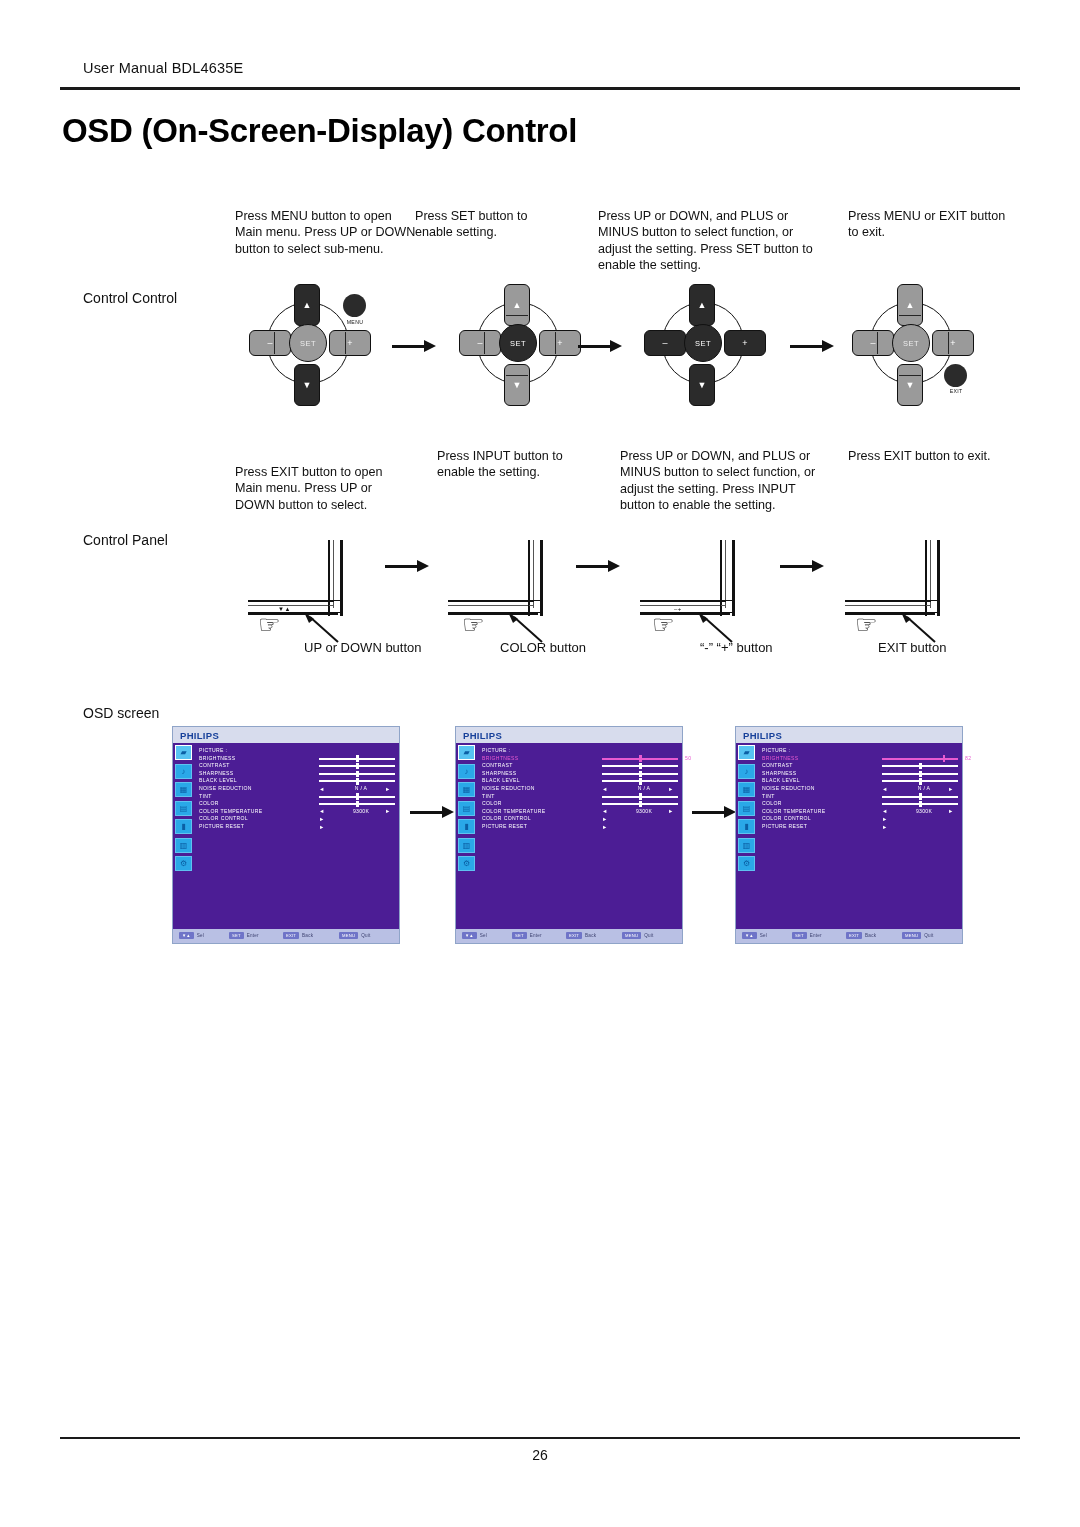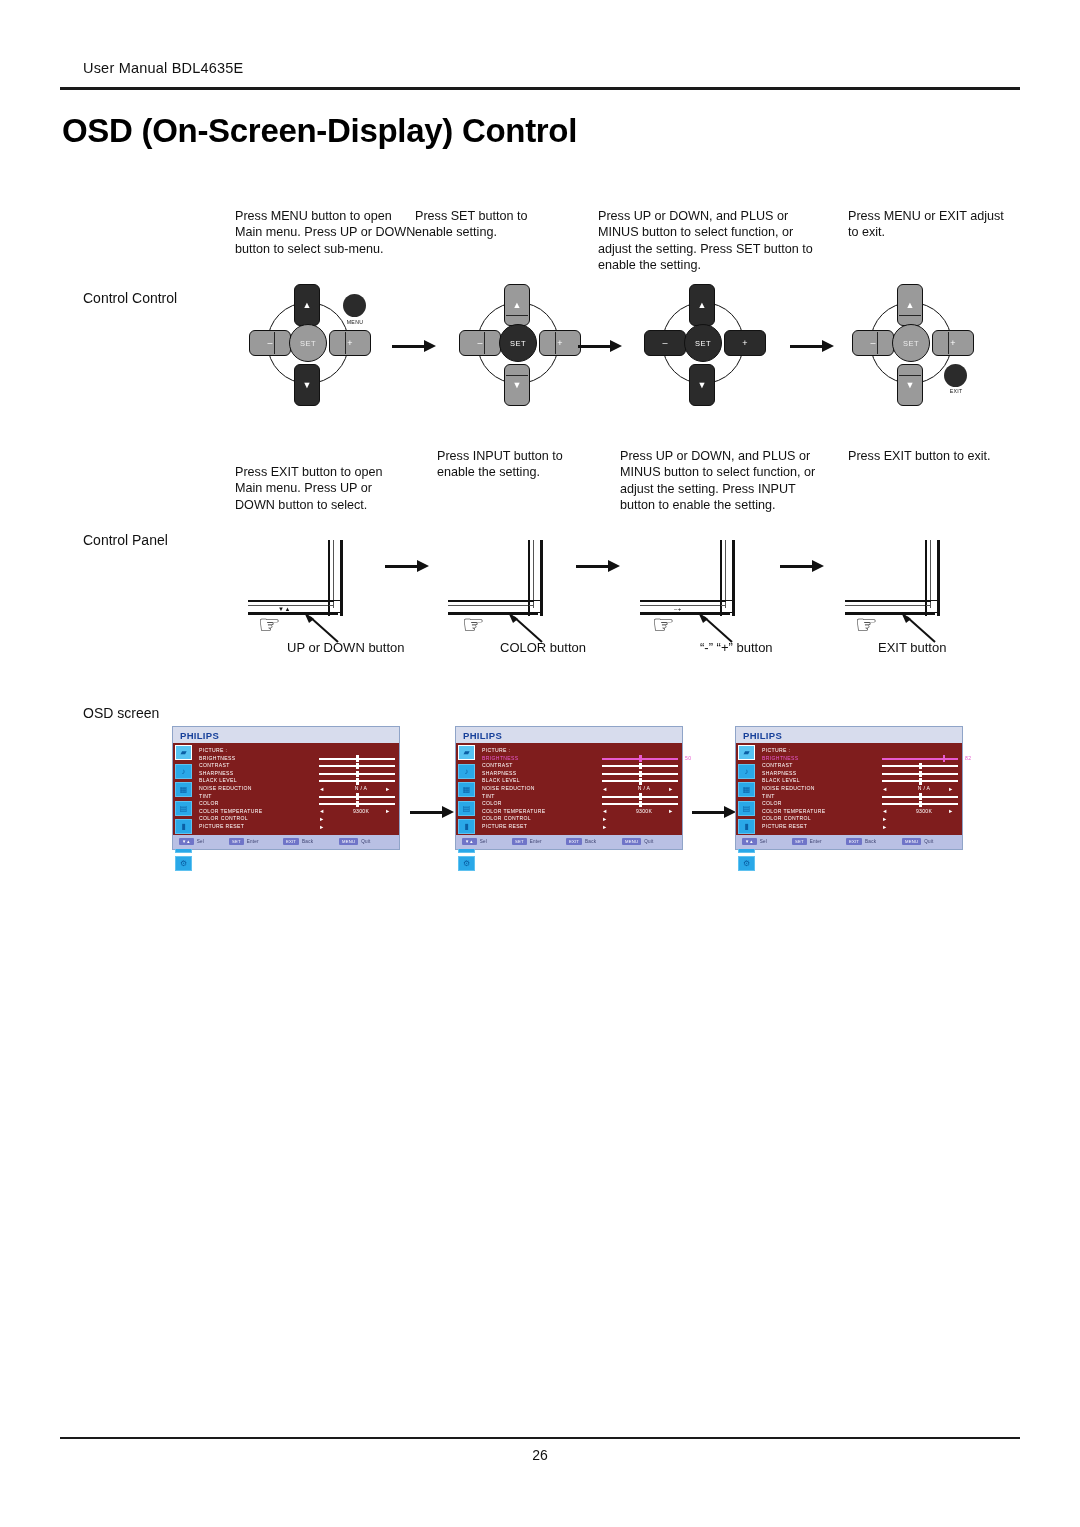--- a/index.html
+++ b/index.html
@@ -55,21 +55,21 @@
   .cp-h3{position:absolute;left:0;top:72px;width:90px;height:3.4px;background:#111;}
   .cp-v1{position:absolute;left:80px;top:0;width:2.4px;height:76px;background:#111;}
   .cp-v2{position:absolute;left:85px;top:0;width:1.2px;height:68px;background:#555;}
   .cp-v3{position:absolute;left:92px;top:0;width:3.4px;height:76px;background:#111;}
   .cp-box{position:absolute;left:80px;top:60px;width:13px;height:13px;border:1.2px solid #111;box-sizing:border-box;}
   .cp-key{position:absolute;font-size:6px;color:#111;letter-spacing:.5px;}
   .hand{position:absolute;font-size:25px;line-height:1;color:#111;}
   .cp-lbl{position:absolute;font-size:13px;color:#111;}
 
   
-  .osd{position:absolute;width:228px;height:124px;background:#7f1d1d;
+  .osd{position:absolute;width:228px;height:218px;background:#4c1d95;
        border:1px solid #8fa4c8;box-sizing:border-box;font-size:4.6px;color:#fff;}
   .osd-top{position:absolute;left:0;top:0;right:0;height:16px;background:#d7dced;}
   .osd-logo{position:absolute;left:7px;top:3px;font-size:9.5px;font-weight:bold;
        color:#17409a;letter-spacing:.3px;}
   .osd-side{position:absolute;left:2px;top:18px;width:19px;bottom:15px;}
   .side-ic{position:relative;width:17px;height:15px;margin-bottom:3.5px;
        background:#2aa8e8;border:1px solid #5fc2f0;box-sizing:border-box;
        display:flex;align-items:center;justify-content:center;font-size:8px;color:#0b5fa4;}
   .side-ic.sel{border:1.4px solid #ffffff;background:#57c3f2;}
   .osd-body{position:absolute;left:26px;top:20px;right:4px;bottom:16px;}
@@ -103,21 +103,21 @@
   <div class="hdr-rule"></div>
   <div class="title">OSD (On-Screen-Display) Control</div>
 
   <div class="rowlabel" style="left:83px;top:290px;">Control Control</div>
   <div class="rowlabel" style="left:83px;top:532px;">Control Panel</div>
   <div class="rowlabel" style="left:83px;top:705px;">OSD screen</div>
 
   <div class="instr" style="left:235px;top:208px;width:185px;">Press MENU button to open Main menu.   Press UP or DOWN button to select sub-menu.</div>
   <div class="instr" style="left:415px;top:208px;width:150px;">Press SET button to enable setting.</div>
   <div class="instr" style="left:598px;top:208px;width:215px;">Press UP or DOWN, and PLUS or MINUS button to select function, or adjust the setting. Press SET button to enable the setting.</div>
-  <div class="instr" style="left:848px;top:208px;width:160px;">Press MENU or EXIT adjust to exit.</div>
+  <div class="instr" style="left:848px;top:208px;width:160px;">Press MENU or EXIT button to exit.</div>
 
   <div class="remote" style="left:245px;top:288px;">
     <div class="ring"></div>
     <div class="rbtn v up dark">
         <span class="glyph">▲</span>
       </div>
     <div class="rbtn v down dark">
         <span class="glyph">▼</span>
       </div>
     <div class="rbtn h left lite">
@@ -222,21 +222,21 @@
       <div class="cp-h2"></div>
       <div class="cp-h3"></div>
     <div class="cp-box"></div>
     <div class="cp-key" style="left:30px;top:66px;">▼▲</div>
   </div>
   <div class="hand" style="left:258px;top:612px;">☞</div>
   <svg style="position:absolute;left:300px;top:612px;" width="40" height="32">
     <line x1="38" y1="30" x2="10" y2="5" stroke="#111" stroke-width="2"></line>
     <polygon points="4,0 14,7 9,11" fill="#111"></polygon>
   </svg>
-  <div class="cp-lbl" style="left:287px;top:640px;">UP or DOWN button</div>
+  <div class="cp-lbl" style="left:304px;top:640px;">UP or DOWN button</div>
   <div class="arrow" style="left:385px;top:560px;width:44px;">
     <div class="shaft" style="width:32px;"></div>
       <div class="head" style="left:32px;"></div>
   </div>
 
   <div class="cpanel" style="left:448px;top:540px;">
     <div class="cp-v1"></div>
       <div class="cp-v2"></div>
       <div class="cp-v3"></div>
     <div class="cp-h1"></div>

